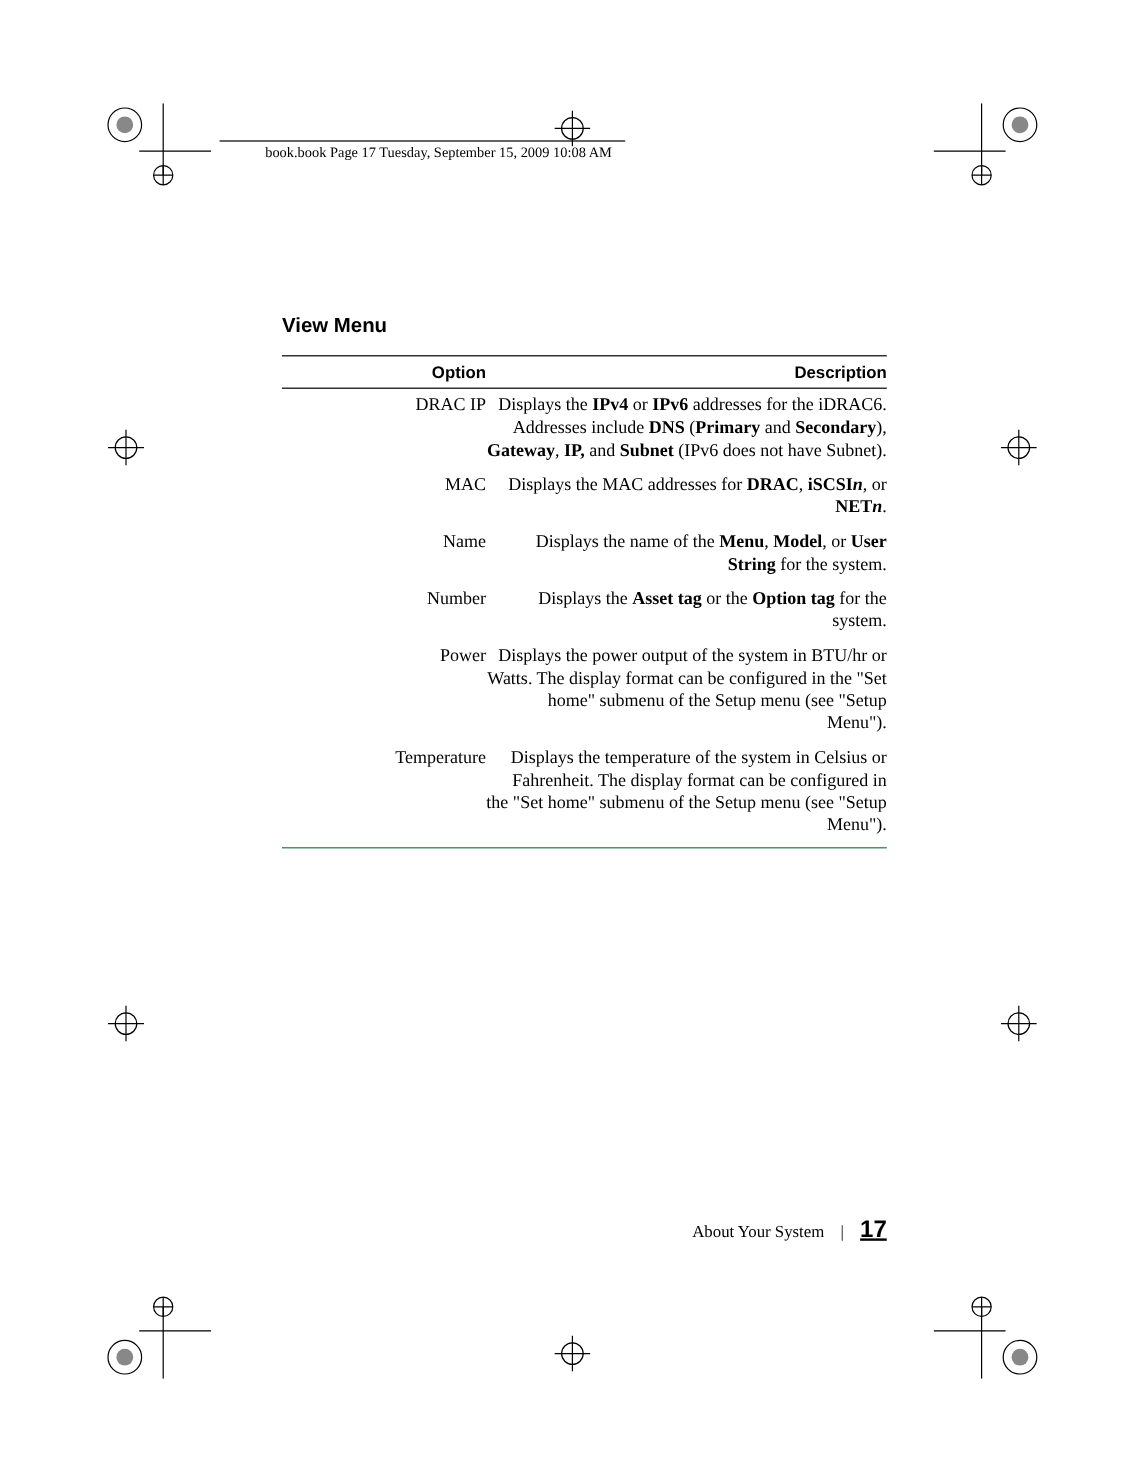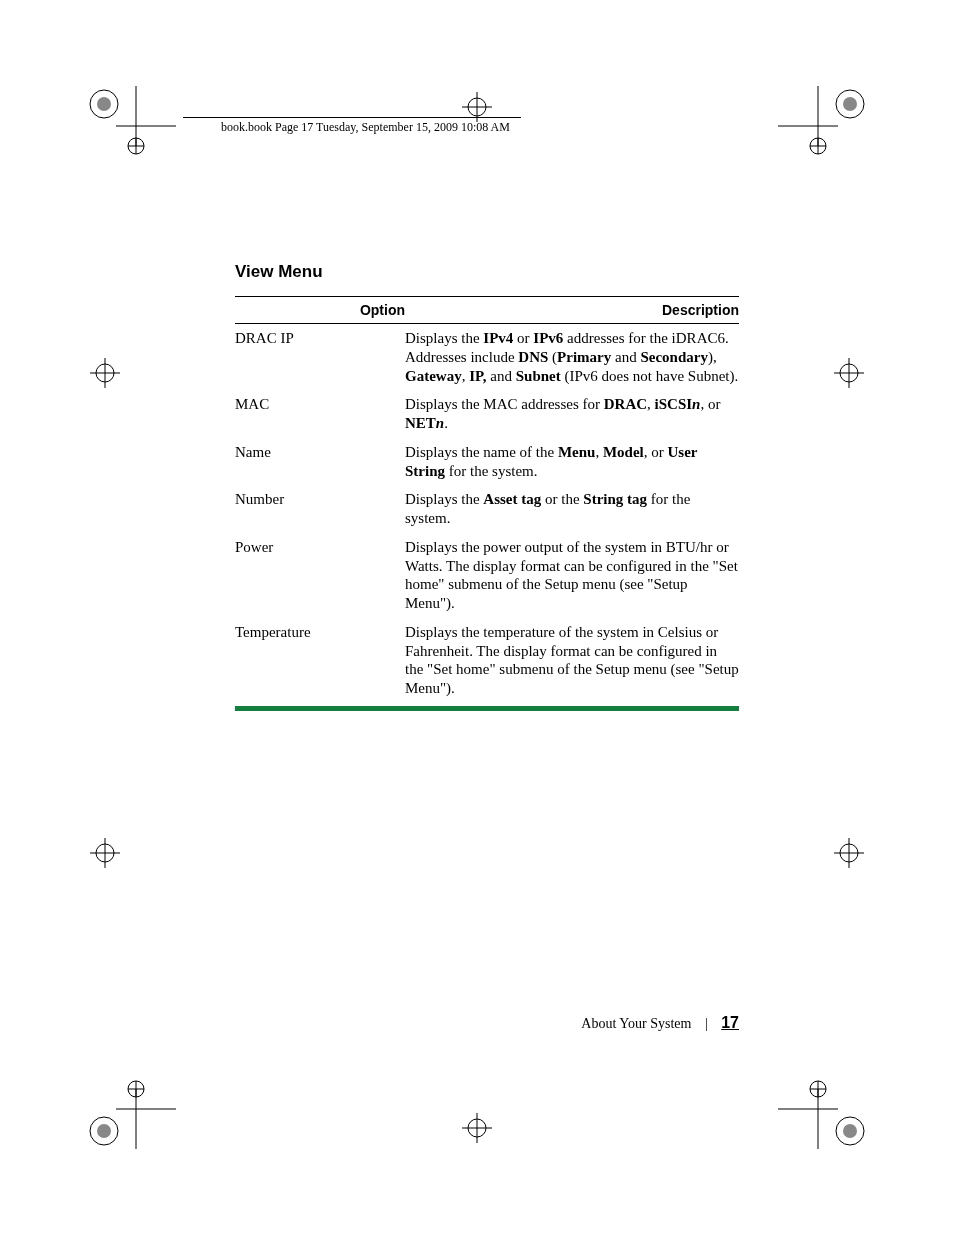--- a/index.html
+++ b/index.html
@@ -47,23 +47,24 @@
     font-size: 14px;
     border-top: 1.5px solid #000;
     border-bottom: 1px solid #000;
     padding: 5px 0 5px 0;
   }
   table.view thead th.col-opt { width: 170px; }
   table.view tbody td {
     vertical-align: top;
     padding: 5px 0 5px 0;
     line-height: 1.25;
+    text-align: right;
   }
   table.view tbody tr.lastrow td {
-    border-bottom: 5px solid #15803d;
+    border-bottom: 1px solid #15803d;
     padding-bottom: 8px;
   }
   .b { font-weight: bold; }
   .i { font-style: italic; }
   .footer {
     position: absolute;
     left: 235px;
     width: 504px;
     top: 1014px;
     text-align: right;
@@ -71,21 +72,21 @@
   }
   .footer .sep {
     display: inline-block;
     margin: 0 10px 0 10px;
     color: #000;
     font-weight: normal;
   }
   .footer .pnum {
     font-family: Arial, Helvetica, sans-serif;
     font-weight: bold;
-    font-size: 16px;
+    font-size: 20px;
     text-decoration: underline;
   }
 
   
   .regmark { position: absolute; }
   .regmark svg { display: block; }
 
   .reg-tl { left: 86px;  top: 86px; }
   .reg-tr { right: 86px; top: 86px; transform: scaleX(-1); }
   .reg-bl { left: 86px;  bottom: 86px; transform: scaleY(-1);}
@@ -132,21 +133,21 @@
       <tr>
         <td>Name</td>
         <td>
           <span>Displays the name of the </span><span class="b">Menu</span><span>, </span><span class="b">Model</span><span>, or </span><span class="b">User String</span><span> for the system.</span>
         </td>
       </tr>
 
       <tr>
         <td>Number</td>
         <td>
-          <span>Displays the </span><span class="b">Asset tag</span><span> or the </span><span class="b">String tag</span><span> for the system.</span>
+          <span>Displays the </span><span class="b">Asset tag</span><span> or the </span><span class="b">Option tag</span><span> for the system.</span>
         </td>
       </tr>
 
       <tr>
         <td>Power</td>
         <td>Displays the power output of the system in BTU/hr or Watts. The display format can be configured in the "Set home" submenu of the Setup menu (see "Setup Menu").</td>
       </tr>
 
       <tr class="lastrow">
         <td>Temperature</td>

